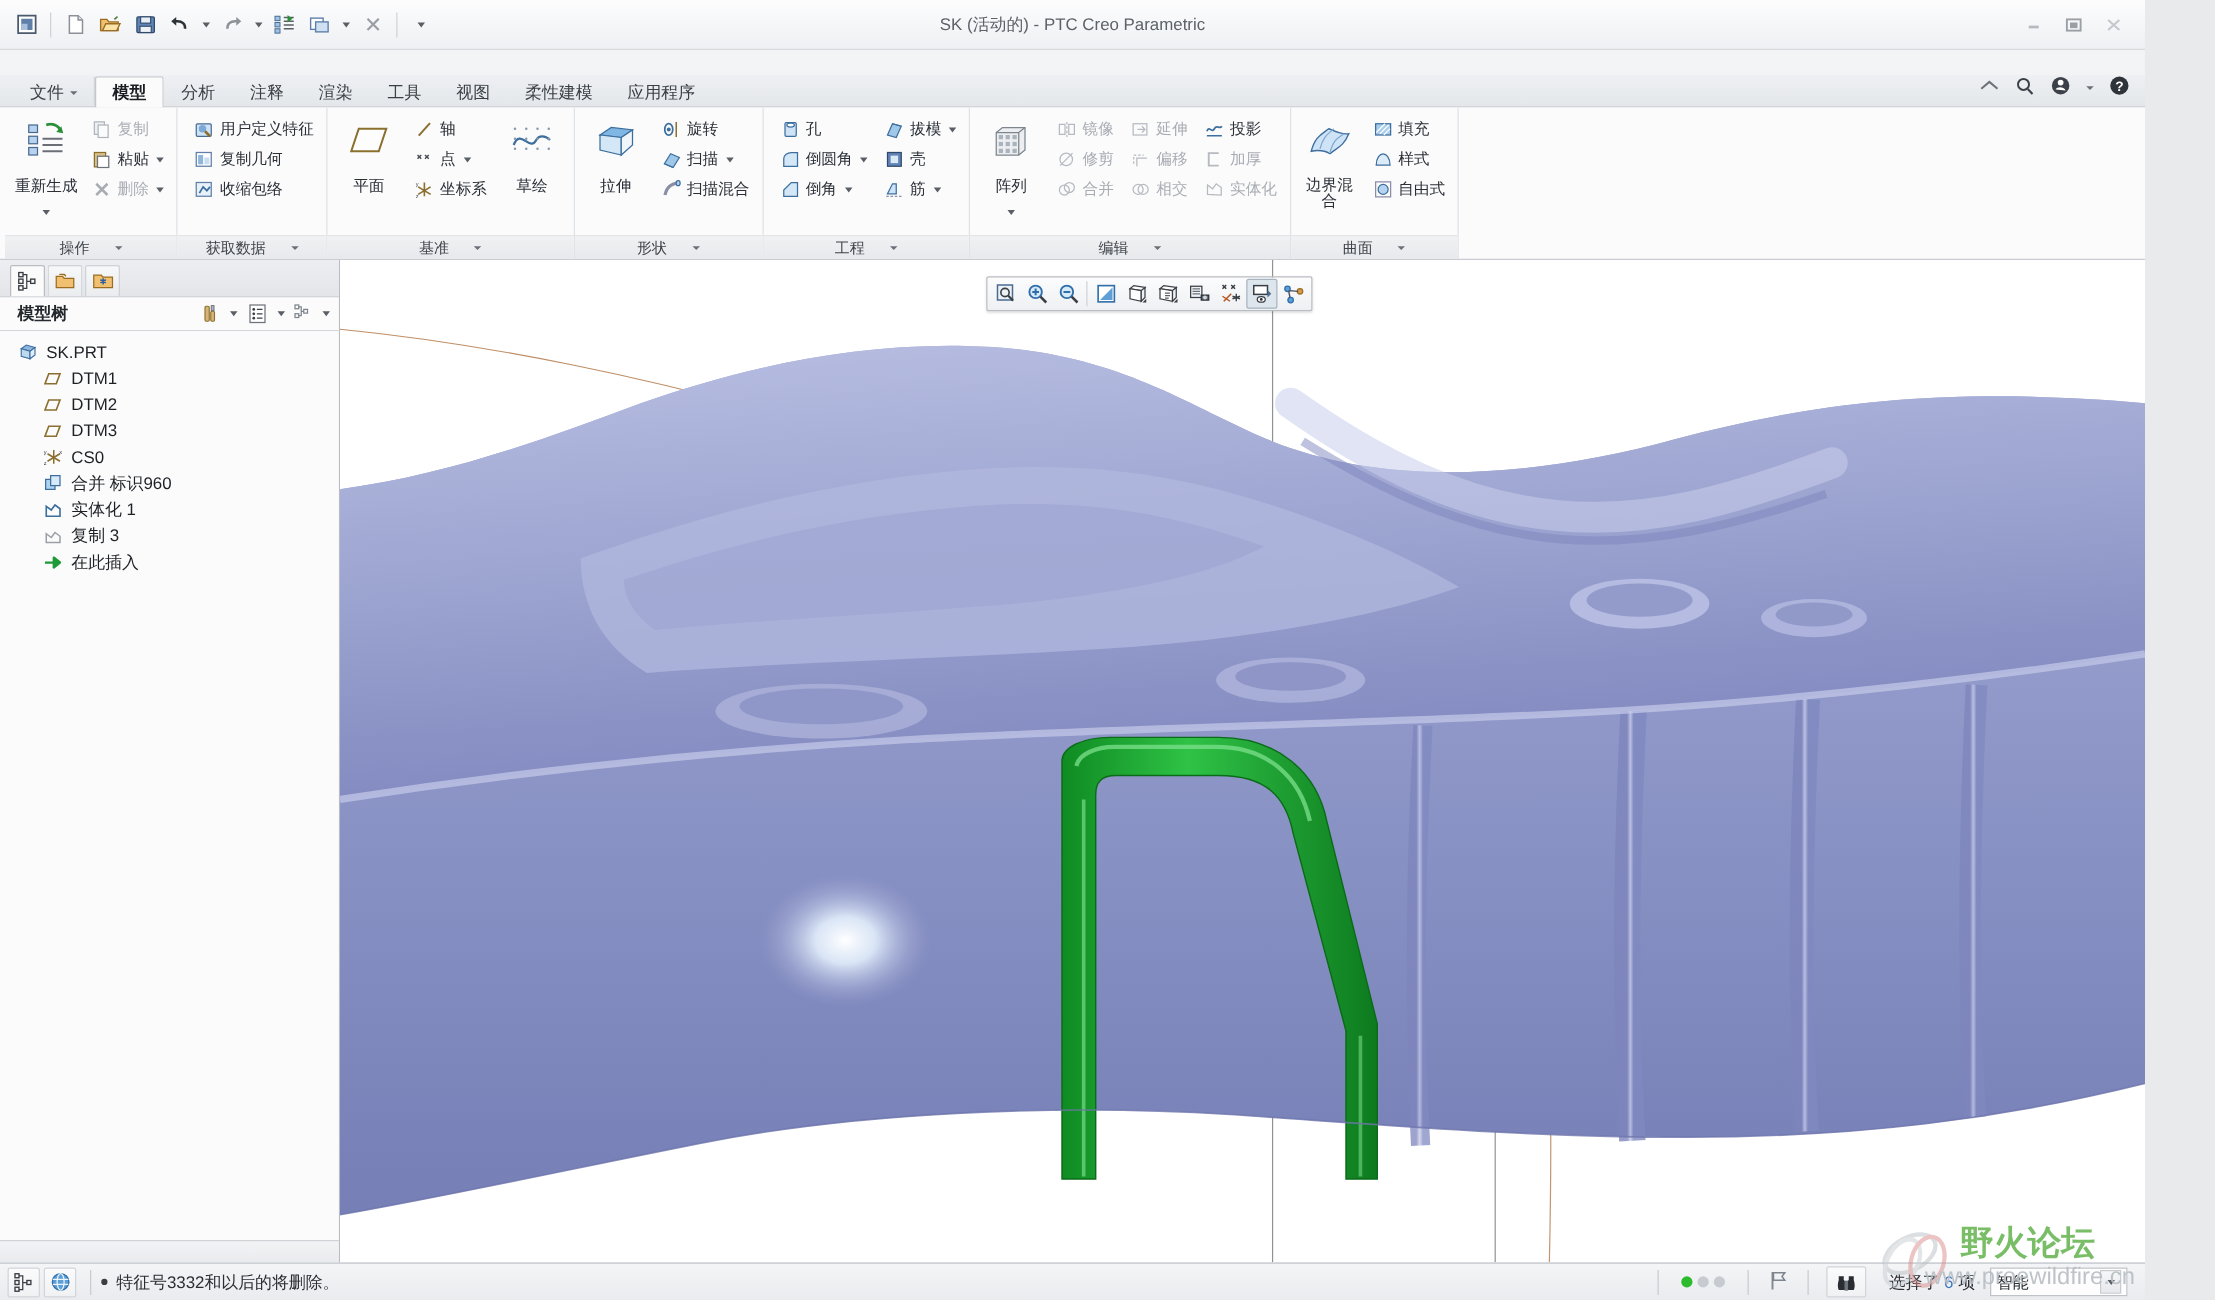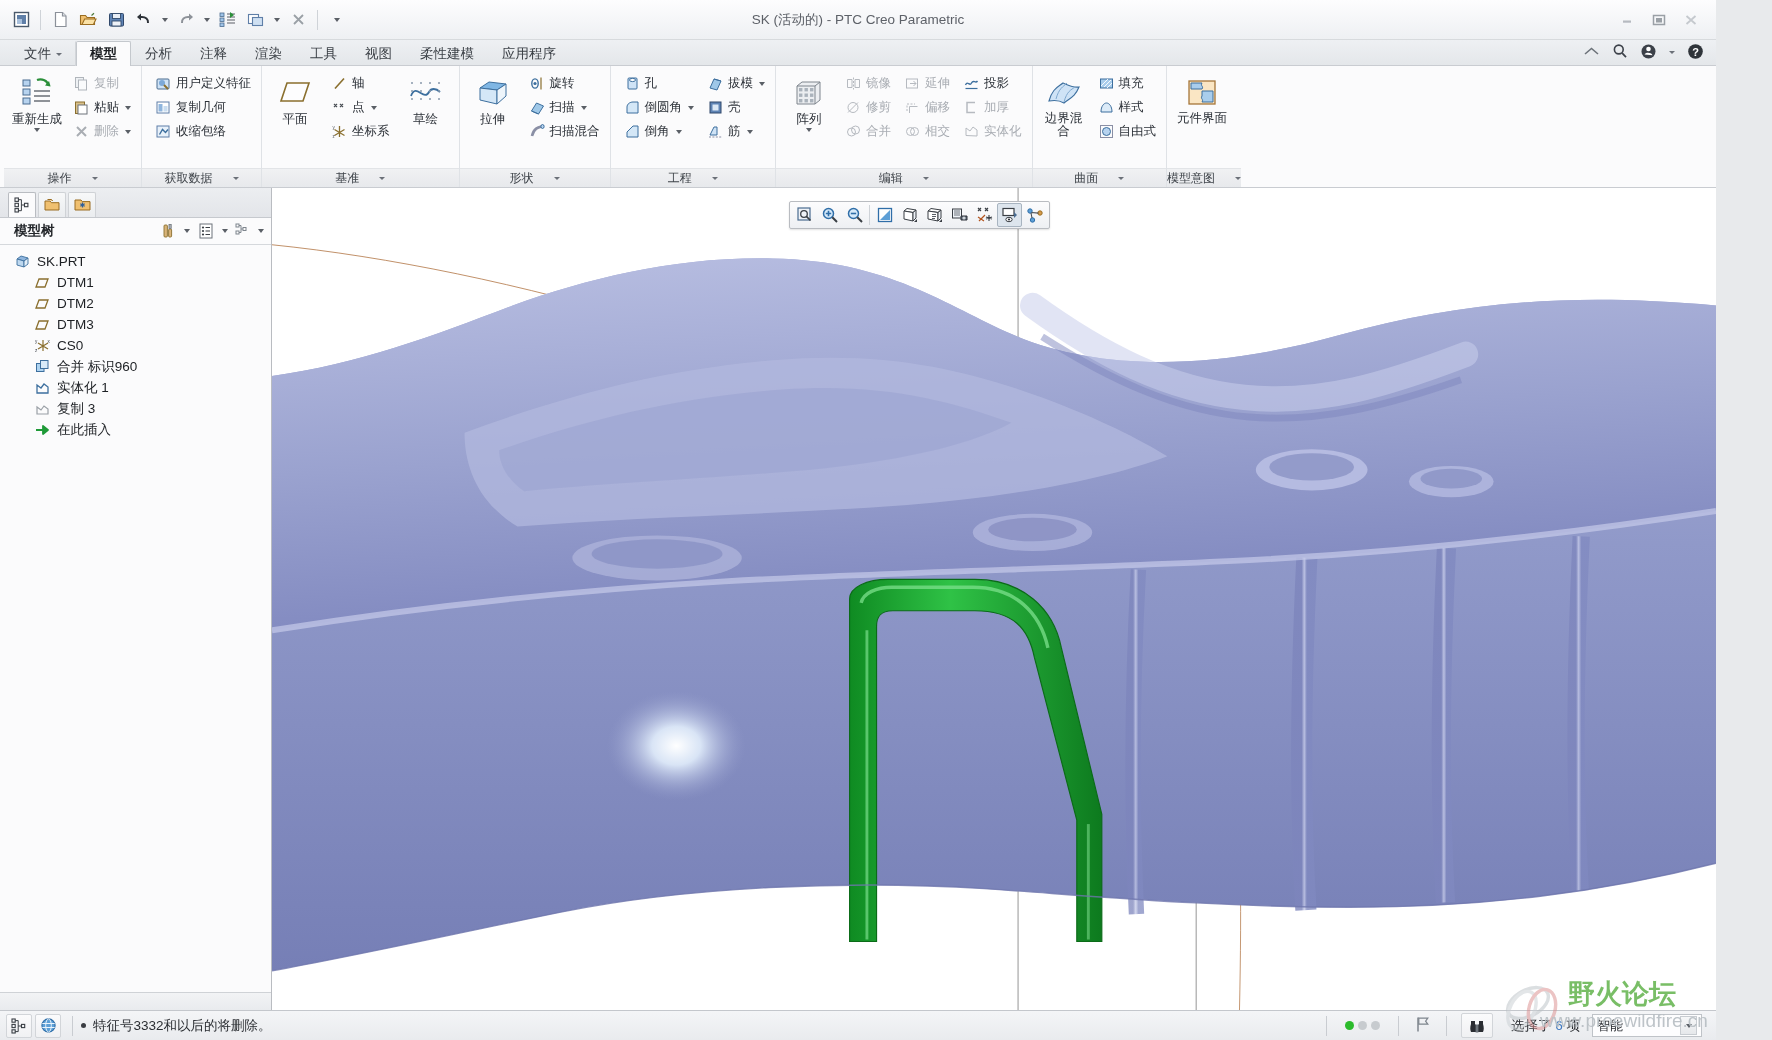--- a/index.html
+++ b/index.html
@@ -40,25 +40,26 @@
   .apptitle {
     position: absolute; left: 0; right: 0; text-align: center;
     font-size: 13.5px; color: #5d6168; pointer-events: none;
   }
   .winbtns { margin-left: auto; display: flex; align-items: center; gap: 10px; padding-right: 14px; }
   .winbtn { width: 22px; height: 18px; display:flex;align-items:center;justify-content:center; }
 
   
   .tabbar {
     height: 26px; flex: 0 0 26px;
-    display: flex; align-items: center;
+    display: flex; align-items: flex-start;
     padding-left: 10px;
     background: linear-gradient(#eef0f3, #e4e7ea);
     border-bottom: 1px solid #c9ccd1;
     position: relative;
+    margin-top: 20px;
   }
   .tab {
     height: 25px; padding: 0 13px;
     display: flex; align-items: center;
     font-size: 13.5px; color: #3a3f45;
     border: 1px solid transparent;
     border-bottom: none;
     position: relative; top: 1px;
   }
   .tab.file { color: #3a3f45; gap: 5px; border-right: 1px solid #d3d6da; }
@@ -94,21 +95,21 @@
     height: 19px; flex: 0 0 19px;
     display: flex; align-items: center; justify-content: center;
     gap: 20px;
     font-size: 12px; color: #3f444a;
     background: linear-gradient(#f0f1f3, #e7e9ec);
     border-top: 1px solid #e2e4e7;
   }
   .bigbtn {
     width: 56px; min-height: 74px;
     display: flex; flex-direction: column; align-items: center;
-    justify-content: flex-start; gap: 2px;
+    justify-content: flex-start; gap: 12px;
     padding: 3px 1px; border: 1px solid transparent; border-radius: 2px;
     text-align: center; font-size: 12.5px; color: #2b3037; line-height: 1.12; font-family: Liberation Serif, serif;
   }
   .bigbtn .ic { height: 34px; display:flex;align-items:center;justify-content:center; }
   .col { display: flex; flex-direction: column; gap: 1px; }
   .smbtn {
     height: 23px; display: flex; align-items: center; gap: 4px;
     padding: 0 4px; border: 1px solid transparent; border-radius: 2px;
     font-size: 12.5px; color: #2b3037; white-space: nowrap;
   }
@@ -823,38 +824,20 @@
             <span class="lbl">自由式</span>
           </div>
         </div>
       </div>
       <div class="rgroup-title">
         <span>曲面</span>
           <span class="caret-sm"></span>
       </div>
     </div>
 
-    <div class="rgroup" style="border-right:none">
-      <div class="rgroup-body">
-        <div class="bigbtn" style="width:60px">
-          <span class="ic">
-            <svg width="32" height="28" viewBox="0 0 32 28">
-              <rect x="3" y="2" width="26" height="23" fill="#fae6c4" stroke="#a5763a" stroke-width="1.3"></rect>
-              <path d="M5 4h11c-2 3 2 3 0 6H5z" fill="#a9cdec" stroke="#3d6f9e"></path>
-              <path d="M16 12h11v11H16c2-3-2-3 0-6z" fill="#a9cdec" stroke="#3d6f9e"></path>
-            </svg>
-          </span>
-          <span style="line-height:1.0">元件界面</span>
-        </div>
-      </div>
-      <div class="rgroup-title">
-        <span>模型意图</span>
-          <span class="caret-sm"></span>
-      </div>
-    </div>
   </div>
 
   <div class="main">
 
     <div class="nav">
       <div class="navtabs">
         <div class="navtab active">
           <svg width="16" height="16" viewBox="0 0 16 16">
               <rect x="1" y="1" width="3.4" height="3.4" fill="none" stroke="#3a3f45" stroke-width="1.1"></rect>
               <rect x="1" y="6.3" width="3.4" height="3.4" fill="none" stroke="#3a3f45" stroke-width="1.1"></rect>

